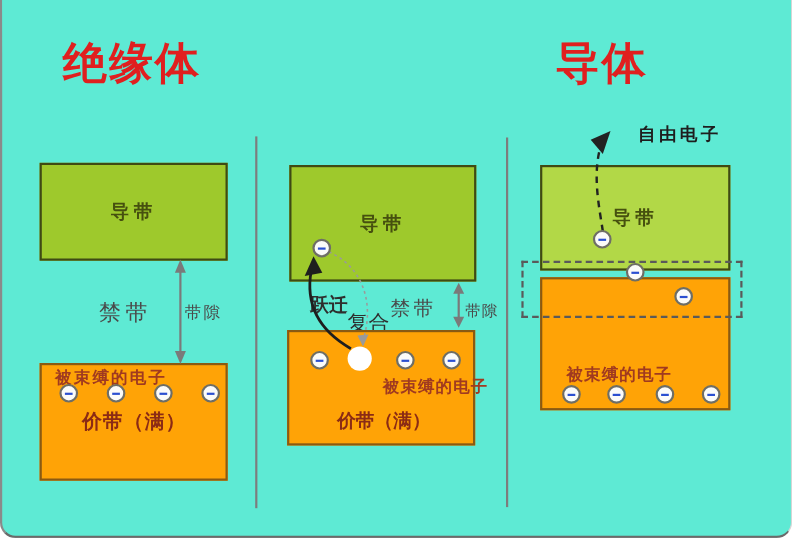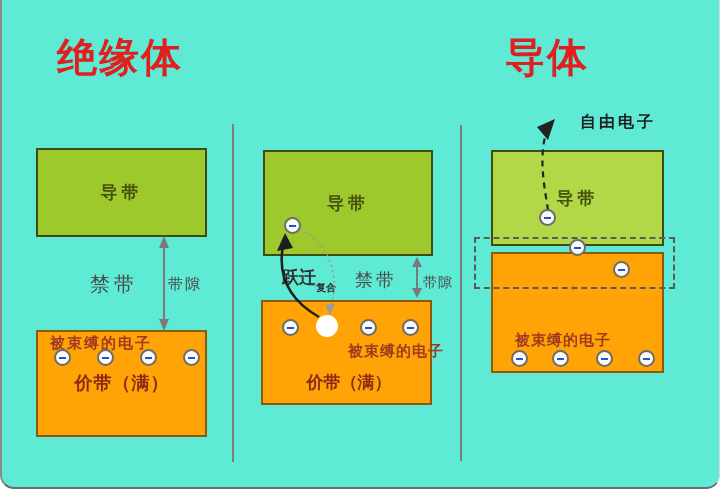--- a/index.html
+++ b/index.html
@@ -136,21 +136,21 @@
     </div>
   <div class="electron" style="left:181px;top:349px;">
       <span class="minus"></span>
     </div>
 
   <div class="band-box green-box" style="left:261px;top:150px;width:170px;height:106px;">
     <span class="cond-label">导带</span>
   </div>
 
   <div class="lbl" style="left:262px;top:266px;font-size:17px;font-weight:bold;color:#2e2e2e;margin-left:18px;">跃迁</div>
-  <div class="lbl" style="left:314px;top:281px;font-size:10px;font-weight:bold;color:#2e2e2e;">复合</div>
+  <div class="lbl" style="left:314px;top:281px;font-size:19px;font-weight:normal;color:#2e2e2e;">复合</div>
   <div class="lbl" style="left:353px;top:268px;font-size:18px;letter-spacing:3px;">禁带</div>
   <div class="lbl" style="left:421px;top:274px;font-size:14px;letter-spacing:1px;">带隙</div>
 
   <div class="band-box orange-box" style="left:259px;top:300px;width:171px;height:105px;"></div>
   <div class="bound-red" style="left:346px;top:342px;font-size:15px;letter-spacing:1px;">被束缚的电子</div>
   <div class="dark-red" style="left:297px;top:371px;width:100px;font-size:17px;text-align:center;">价带（满）</div>
 
   <div class="electron" style="left:282px;top:217px;">
       <span class="minus"></span>
     </div>

